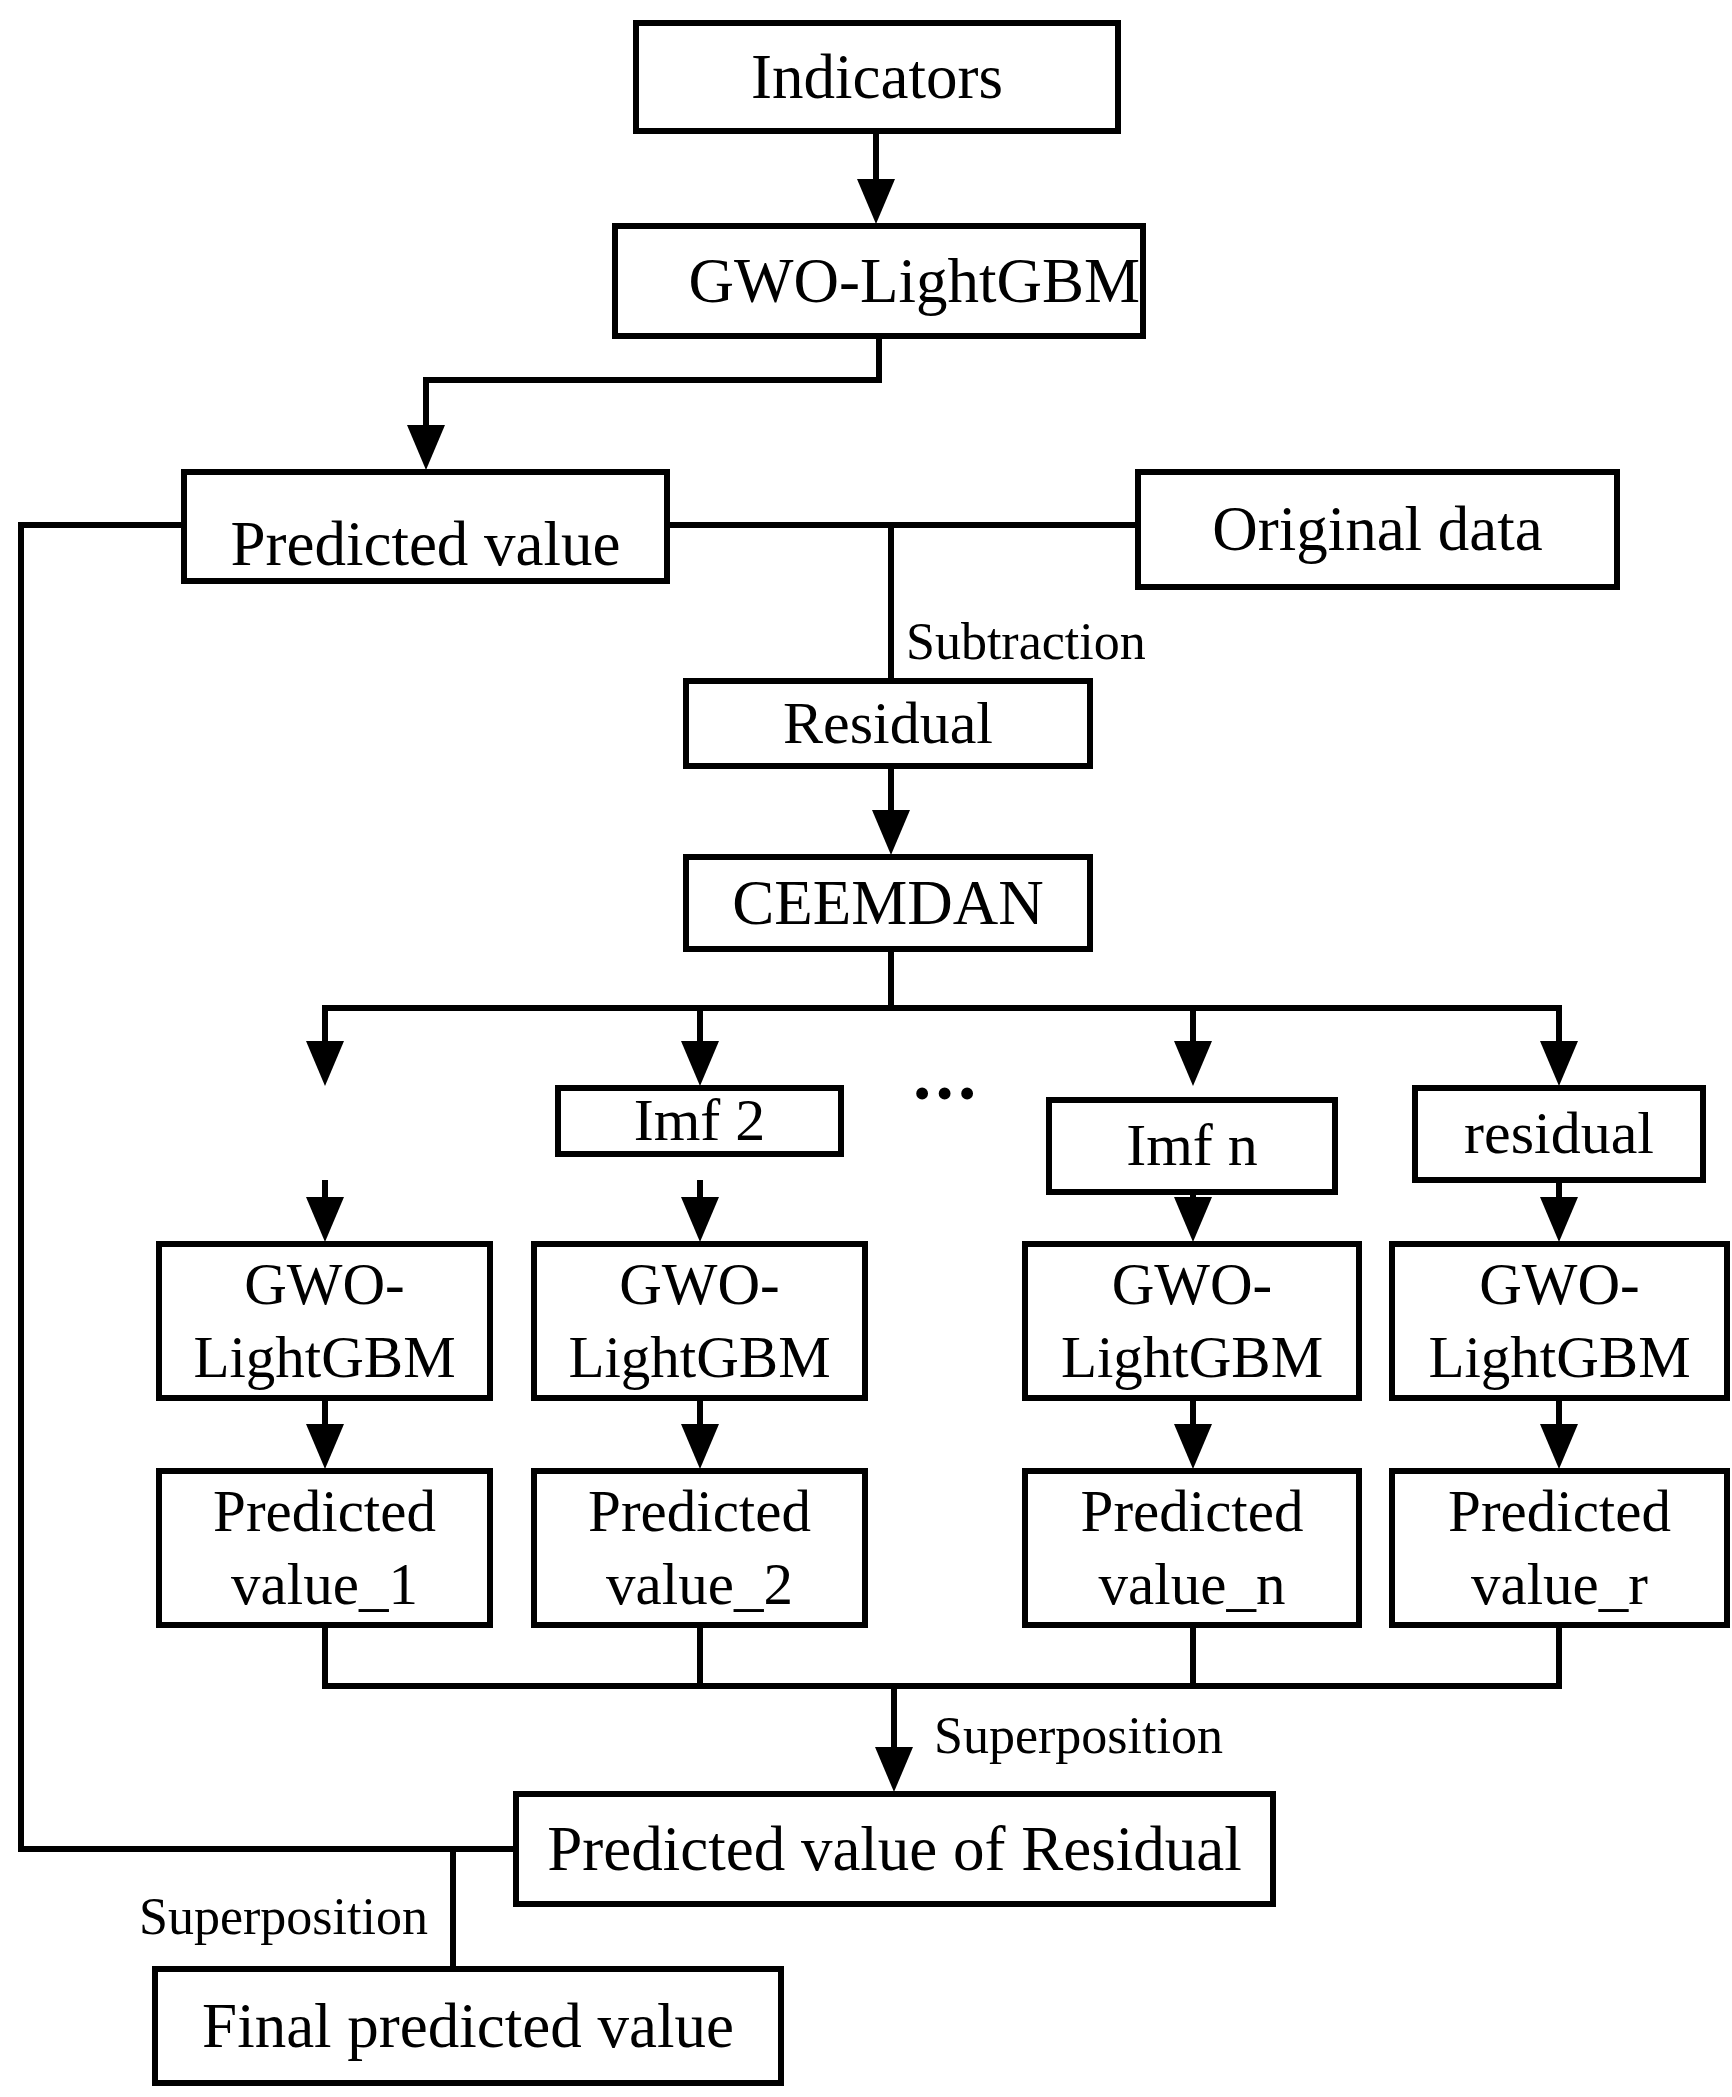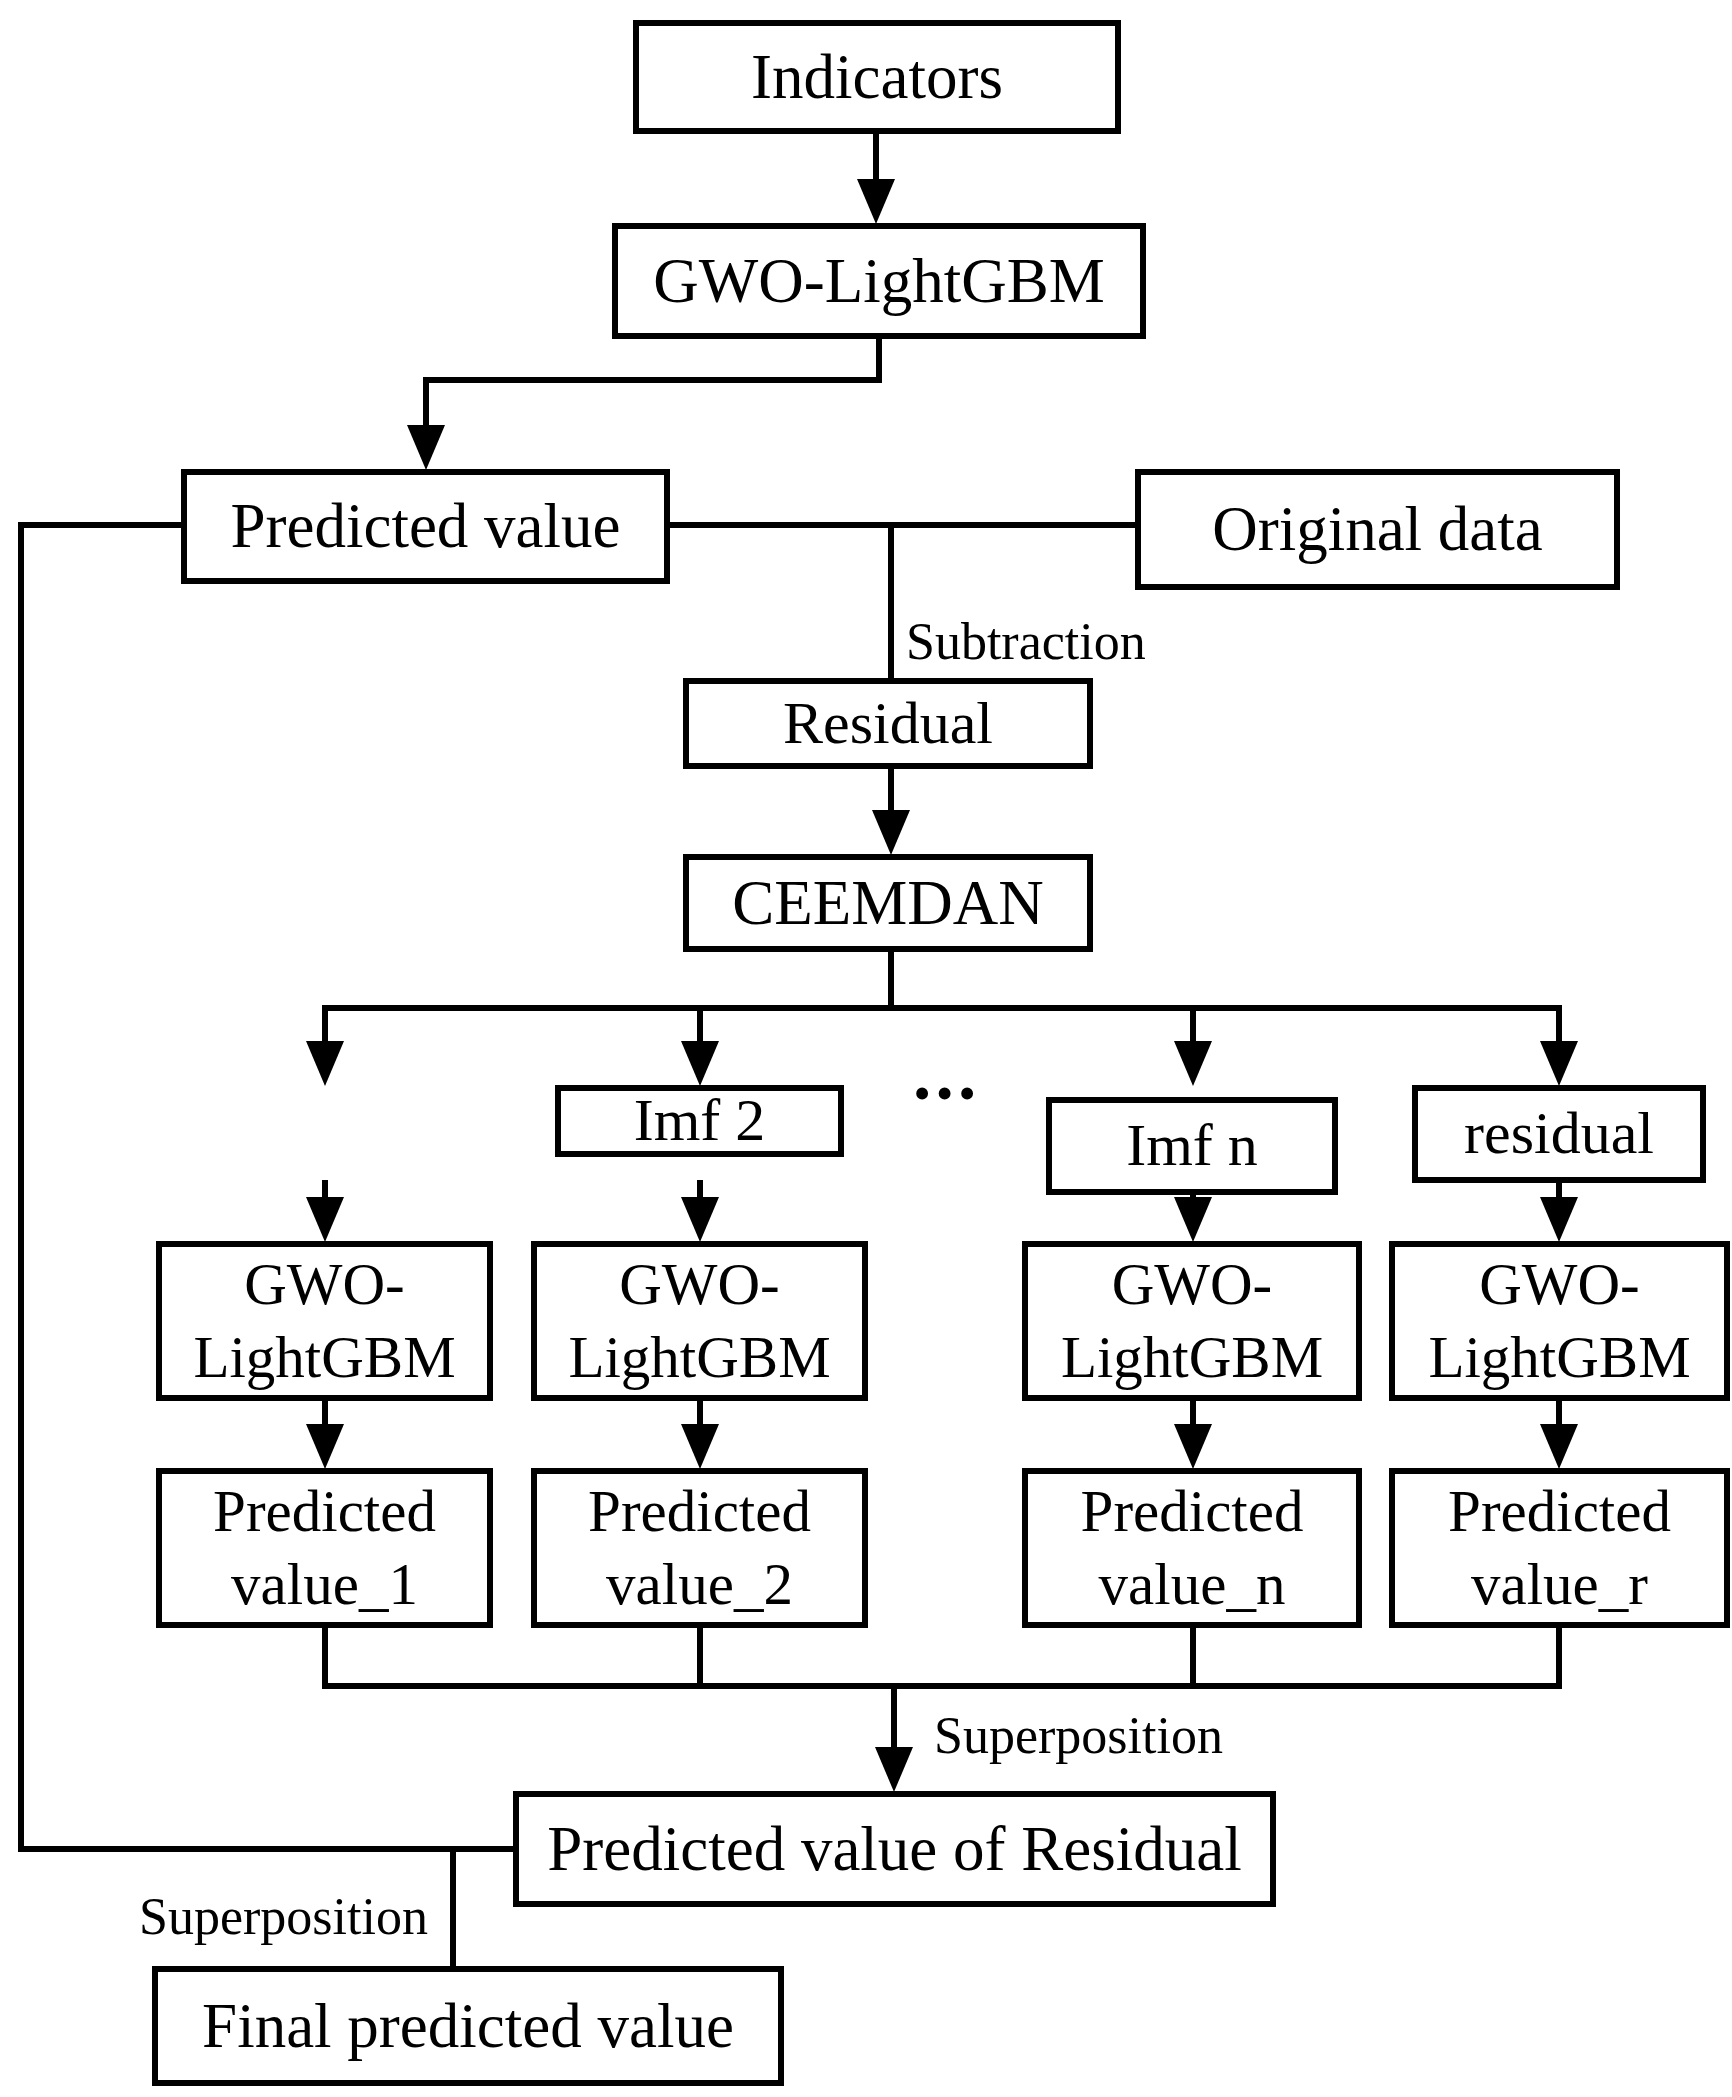--- a/index.html
+++ b/index.html
@@ -117,25 +117,25 @@
 
   <div class="hline" style="left:18px; top:522px; width:169px; height:5.6px;"></div>
   <div class="vline" style="left:18px; top:522px; width:5.6px; height:1330px;"></div>
   <div class="hline" style="left:18px; top:1846px; width:500px; height:5.6px;"></div>
   <div class="vline" style="left:450px; top:1846px; width:5.6px; height:123px;"></div>
 
   <div class="box fs-lg" style="left:633px; top:20px; width:488px; height:114px;">
     <span>Indicators</span>
   </div>
 
-  <div class="box fs-lg" style="left:612px; top:223px; width:534px; height:116px;">
+  <div class="box fs-lg" style="left:612px; top:223px; width:534px; height:116px;align-items:flex-end;">
     <span>GWO-LightGBM</span>
   </div>
 
-  <div class="box fs-lg" style="left:181px; top:469px; width:489px; height:115px;">
+  <div class="box fs-lg" style="left:181px; top:469px; width:489px; height:115px;justify-content:flex-end;">
     <span>Predicted value</span>
   </div>
 
   <div class="box fs-lg" style="left:1135px; top:469px; width:485px; height:121px;">
     <span>Original data</span>
   </div>
 
   <div class="box fs-md" style="left:683px; top:678px; width:410px; height:91px;">
     <span>Residual</span>
   </div>

